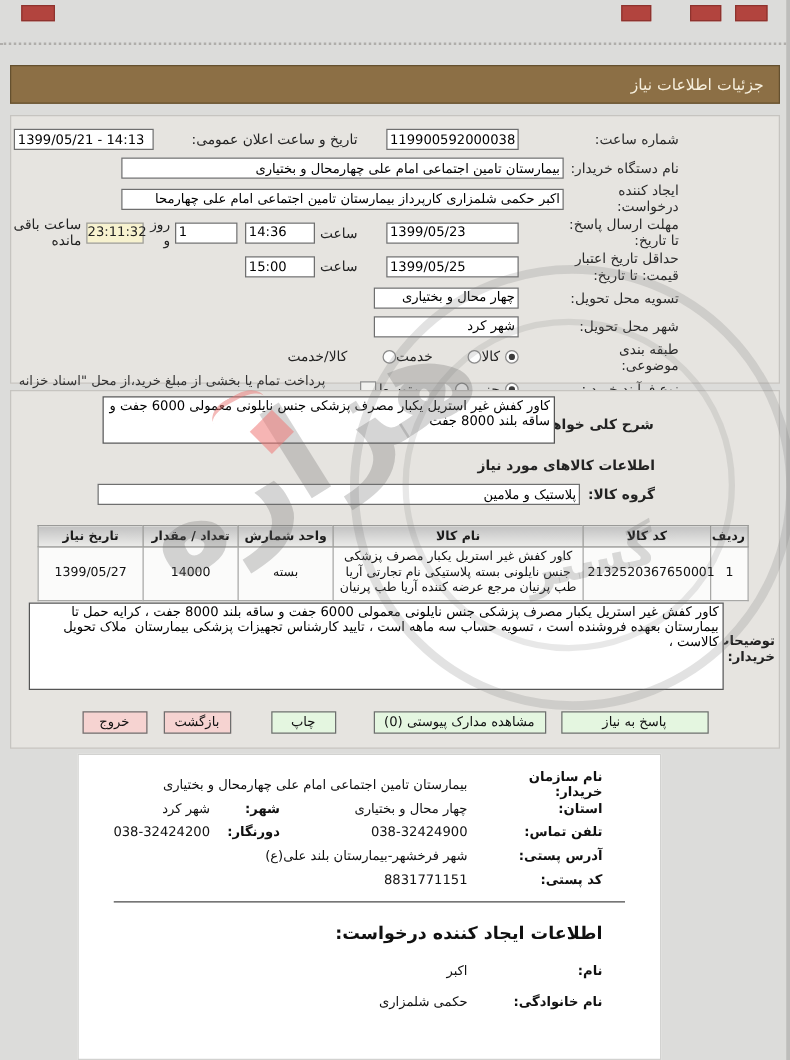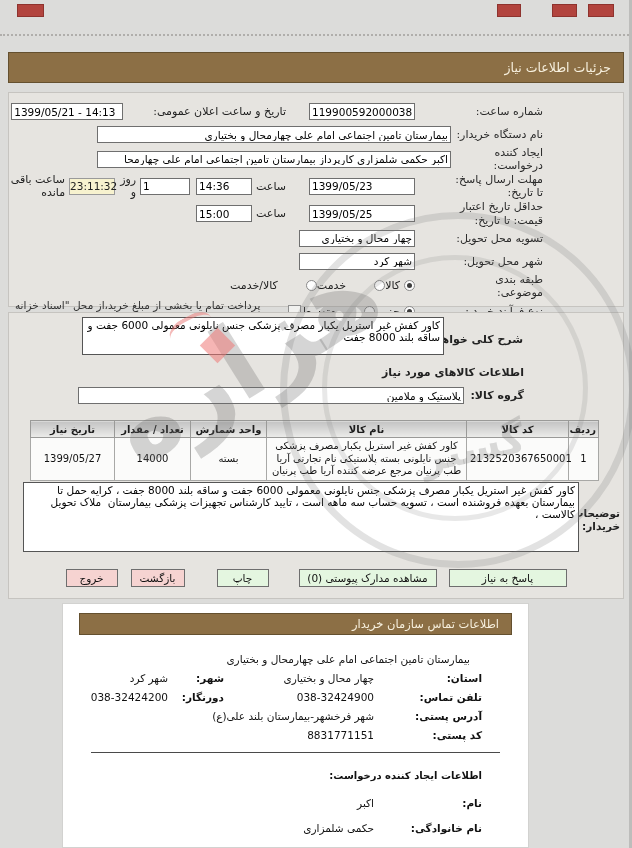--- a/index.html
+++ b/index.html
@@ -65,21 +65,21 @@
   .contact{position:absolute;top:603px;left:62px;width:467px;height:245px;background:#fff;
            border:1px solid #d2d2d0;box-sizing:border-box;}
   .cbar{margin:9px 16px 0 16px;height:22px;line-height:21px;font-size:11.5px;}
   .crow{display:flex;align-items:center;padding-right:46px;height:19px;font-size:10.5px;color:#111;}
   .crow.first{margin-top:14px;}
   .clbl{font-weight:bold;width:96px;flex-shrink:0;}
   .cval{margin-right:12px;width:150px;}
   .cval-wide{margin-right:12px;}
   .clbl2{font-weight:bold;width:56px;flex-shrink:0;}
   .chr{margin:8px 28px 0 28px;border:none;border-top:1px solid #4a4a4a;height:0;}
-  .ctitle{padding-right:46px;font-weight:bold;font-size:10px;margin-top:17px;color:#111;}
+  .ctitle{padding-right:46px;font-weight:bold;font-size:14px;margin-top:17px;color:#111;}
   .crow.sp{margin-top:5px;height:20px;}
   
   .wm{position:absolute;inset:0;pointer-events:none;z-index:40;}
   .wm-ring1{position:absolute;left:280px;top:212px;width:342px;height:342px;border:7px solid rgba(125,125,125,.22);border-radius:50%;}
   .wm-ring2{position:absolute;left:322px;top:255px;width:256px;height:256px;border:5px solid rgba(130,130,130,.18);border-radius:50%;}
   .wm-big{position:absolute;left:18px;top:330px;width:380px;font-size:104px;font-weight:bold;
           color:rgba(105,105,105,.28);transform:rotate(-32deg);transform-origin:center;line-height:1;}
   .wm-small{position:absolute;left:420px;top:425px;font-size:40px;font-weight:bold;
             color:rgba(115,115,115,.26);transform:rotate(-12deg);}
   .wm-diamond{position:absolute;left:205px;top:333px;width:25px;height:25px;background:rgba(238,120,118,.55);
@@ -204,22 +204,22 @@
     <div class="btnrow">
       <div class="btn green b-respond">پاسخ به نیاز</div>
       <div class="btn green b-attach">مشاهده مدارک پیوستی (0)</div>
       <div class="btn green b-print">چاپ</div>
       <div class="btn pink b-back">بازگشت</div>
       <div class="btn pink b-exit">خروج</div>
     </div>
   </div>
 
   <div class="contact">
-    <div class="brownbar cbar">اطلاعات تماس سازمان خریدار</div>
     <div class="crow first">
+      <span class="clbl">نام سازمان خریدار:</span>
       <span class="cval-wide">بیمارستان تامین اجتماعی امام علی چهارمحال و بختیاری</span>
     </div>
     <div class="crow">
       <span class="clbl">استان:</span>
       <span class="cval">چهار محال و بختیاری</span>
       <span class="clbl2">شهر:</span>
       <span>شهر کرد</span>
     </div>
     <div class="crow">
       <span class="clbl">تلفن تماس:</span>

